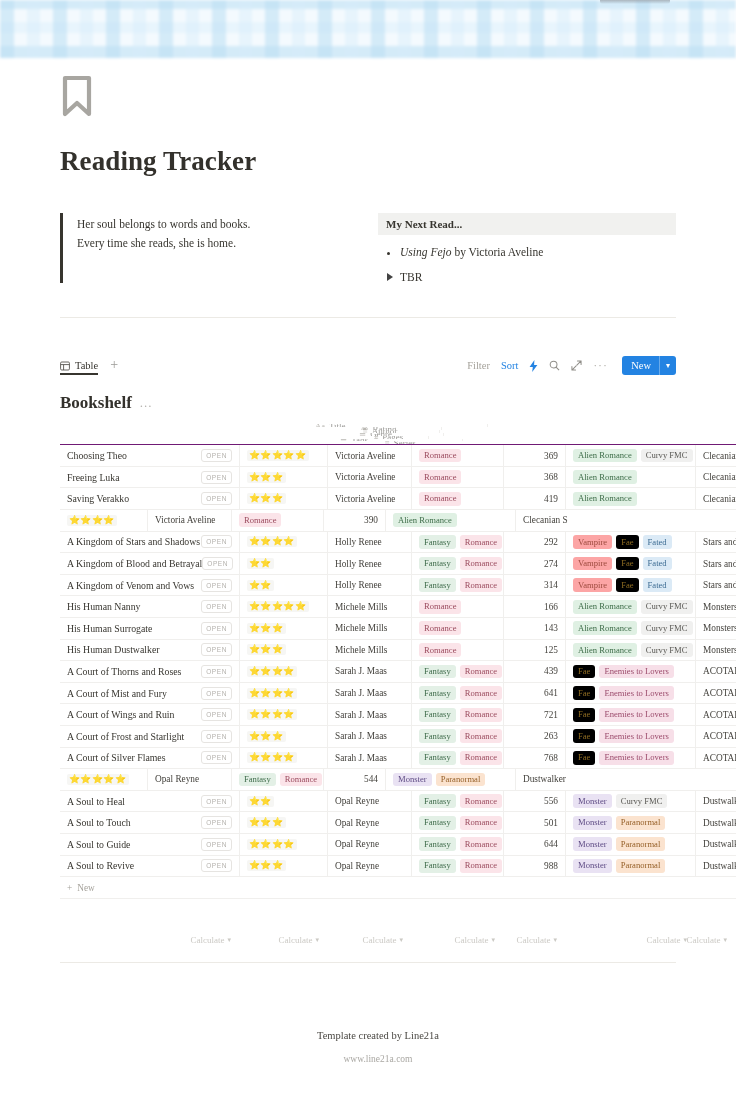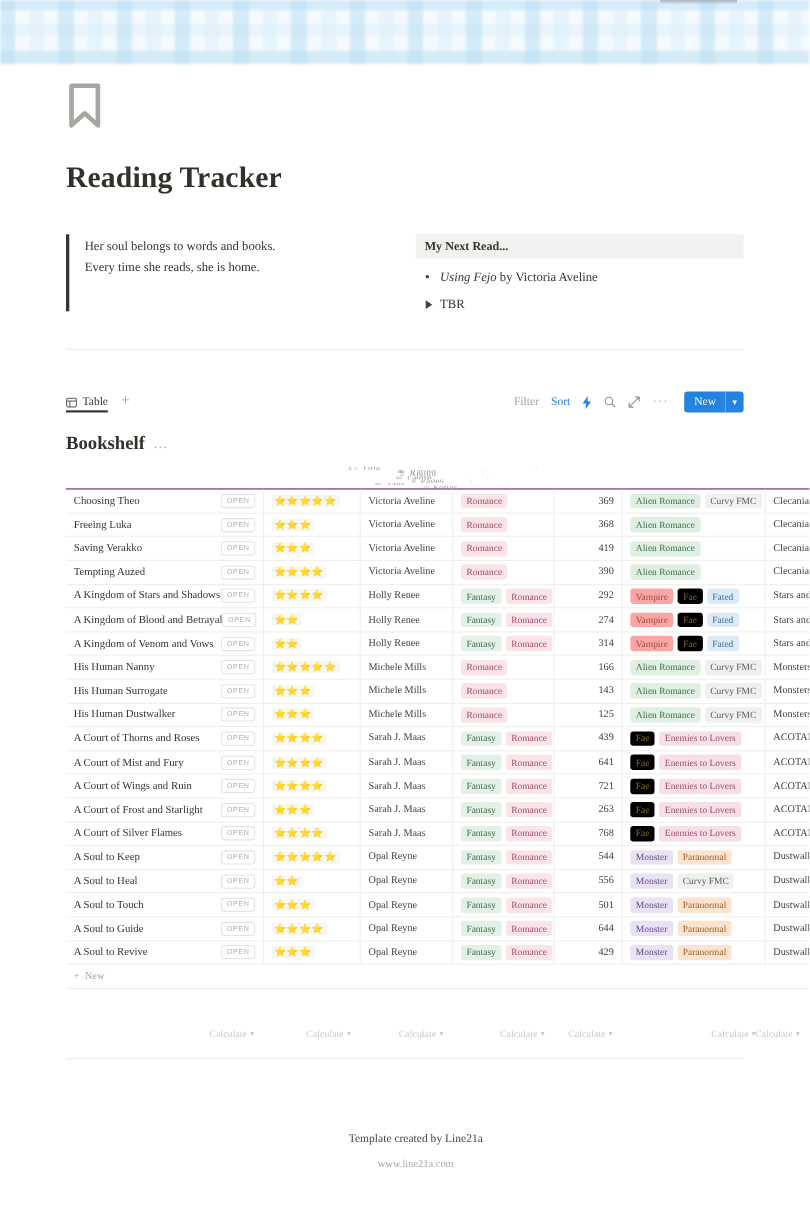--- a/index.html
+++ b/index.html
@@ -344,24 +344,20 @@
             <span class="pages-text">419</span>
           </div>
           <div class="cell c-tags">
             <span class="pill p-alien">Alien Romance</span>
           </div>
           <div class="cell c-series">
             <span class="series-text">Clecanian S</span>
           </div>
         </div>
         <div class="trow">
-          <div class="cell c-title title-cell">
-            <span class="title-text">Tempting Auzed</span>
-            <span class="open-btn">OPEN</span>
-          </div>
           <div class="cell c-rating">
             <span class="stars">⭐⭐⭐⭐</span>
           </div>
           <div class="cell c-author">
             <span class="author-text">Victoria Aveline</span>
           </div>
           <div class="cell c-genre">
             <span class="pill p-romance">Romance</span>
           </div>
           <div class="cell c-pages">
@@ -654,24 +650,20 @@
           </div>
           <div class="cell c-tags">
             <span class="pill p-fae">Fae</span>
             <span class="pill p-enemies">Enemies to Lovers</span>
           </div>
           <div class="cell c-series">
             <span class="series-text">ACOTAR</span>
           </div>
         </div>
         <div class="trow">
-          <div class="cell c-title title-cell">
-            <span class="title-text">A Soul to Keep</span>
-            <span class="open-btn">OPEN</span>
-          </div>
           <div class="cell c-rating">
             <span class="stars">⭐⭐⭐⭐⭐</span>
           </div>
           <div class="cell c-author">
             <span class="author-text">Opal Reyne</span>
           </div>
           <div class="cell c-genre">
             <span class="pill p-fantasy">Fantasy</span>
             <span class="pill p-romance">Romance</span>
           </div>
@@ -773,21 +765,21 @@
             <span class="stars">⭐⭐⭐</span>
           </div>
           <div class="cell c-author">
             <span class="author-text">Opal Reyne</span>
           </div>
           <div class="cell c-genre">
             <span class="pill p-fantasy">Fantasy</span>
             <span class="pill p-romance">Romance</span>
           </div>
           <div class="cell c-pages">
-            <span class="pages-text">429</span>
+            <span class="pages-text">988</span>
           </div>
           <div class="cell c-tags">
             <span class="pill p-monster">Monster</span>
             <span class="pill p-para">Paranormal</span>
           </div>
           <div class="cell c-series">
             <span class="series-text">Dustwalker</span>
           </div>
         </div>
       </div>

